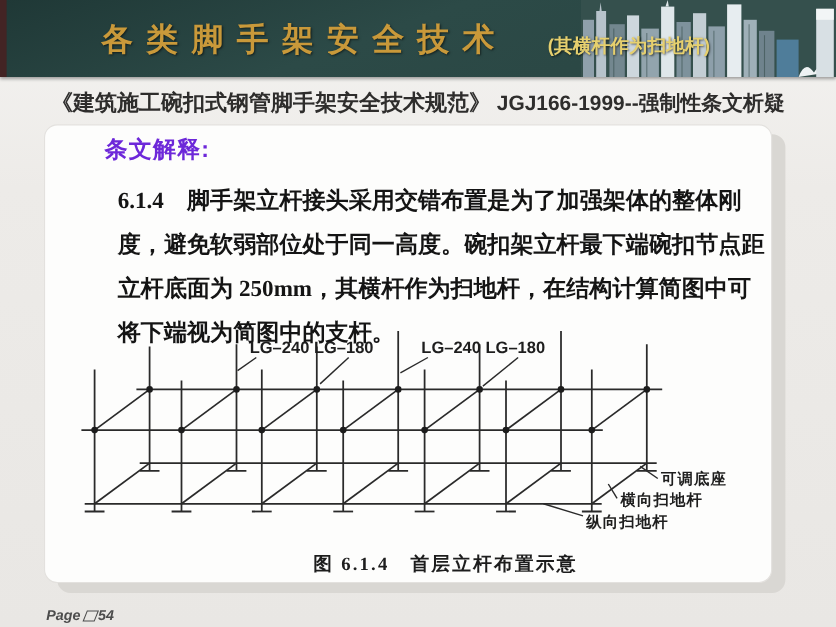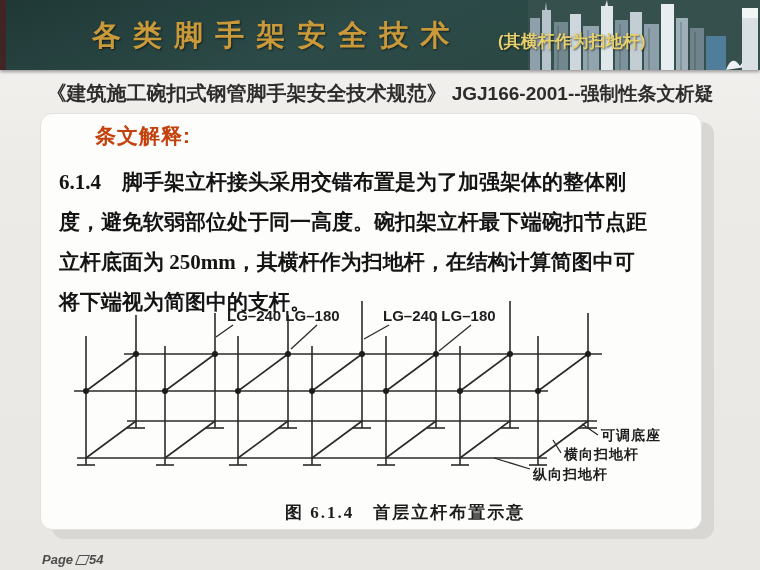--- a/index.html
+++ b/index.html
@@ -24,25 +24,25 @@
   .subtitle-row{position:absolute;left:0;top:80px;width:760px;text-align:center;
                 white-space:nowrap;color:#2e2d2c;}
   .subtitle-book{font-size:20px;font-weight:bold;}
   .subtitle-code{font-size:19px;font-weight:bold;}
 
   
   .card{position:absolute;left:40px;top:113px;width:660px;height:415px;
         background:#fdfdfc;border-radius:12px;border:1px solid #e3e1de;
         box-shadow:12px 9px 0 #d9d7d3;}
   .section-label{position:absolute;left:54px;top:8px;font-size:21px;font-weight:bold;
-                 color:#c2410c;letter-spacing:1px;}
+                 color:#6d28d9;letter-spacing:1px;}
   .clause{position:absolute;left:18px;top:48px;width:628px;
           font-family:"Liberation Serif",serif;font-weight:bold;color:#141414;
           font-size:21px;}
-  .clause-line{height:40px;line-height:40px;white-space:nowrap;}
+  .clause-line{height:40px;line-height:40px;white-space:nowrap;margin-left:48px;}
   .diagram{position:absolute;left:26px;top:175px;width:612px;height:212px;}
   .caption{position:absolute;left:0;top:387px;width:728px;text-align:center;
            font-family:"Liberation Serif",serif;font-weight:bold;font-size:17px;
            color:#1d1d1d;letter-spacing:2px;}
 
   
   .page-label{position:absolute;left:42px;top:552px;font-size:13px;font-weight:bold;
               font-style:italic;color:#4c4c4c;}
   .page-box{display:inline-block;width:9px;height:8px;border:1.6px solid #4c4c4c;
             transform:skewX(-22deg);margin:0 1px 0 4px;vertical-align:-1px;}
@@ -88,21 +88,21 @@
         <line x1="92" y1="24" x2="92" y2="70"></line>
           <line x1="121" y1="28" x2="121" y2="70"></line>
         <line x1="153" y1="22" x2="153" y2="70"></line>
           <line x1="167" y1="32" x2="167" y2="70"></line>
       </g>
     </svg>
     <div class="header-title">各 类 脚 手 架 安 全 技 术</div>
     <div class="header-paren">(其横杆作为扫地杆)</div>
   </div>
 
-  <div class="subtitle-row"><span class="subtitle-book">《建筑施工碗扣式钢管脚手架安全技术规范》</span><span class="subtitle-code"> JGJ166-2001--强制性条文析疑</span></div>
+  <div class="subtitle-row"><span class="subtitle-book">《建筑施工碗扣式钢管脚手架安全技术规范》</span><span class="subtitle-code"> JGJ166-1999--强制性条文析疑</span></div>
 
   <div class="card">
     <div class="section-label">条文解释:</div>
     <div class="clause">
       <div class="clause-line">6.1.4　脚手架立杆接头采用交错布置是为了加强架体的整体刚</div>
       <div class="clause-line">度，避免软弱部位处于同一高度。碗扣架立杆最下端碗扣节点距</div>
       <div class="clause-line">立杆底面为 250mm，其横杆作为扫地杆，在结构计算简图中可</div>
       <div class="clause-line">将下端视为简图中的支杆。</div>
     </div>
 

